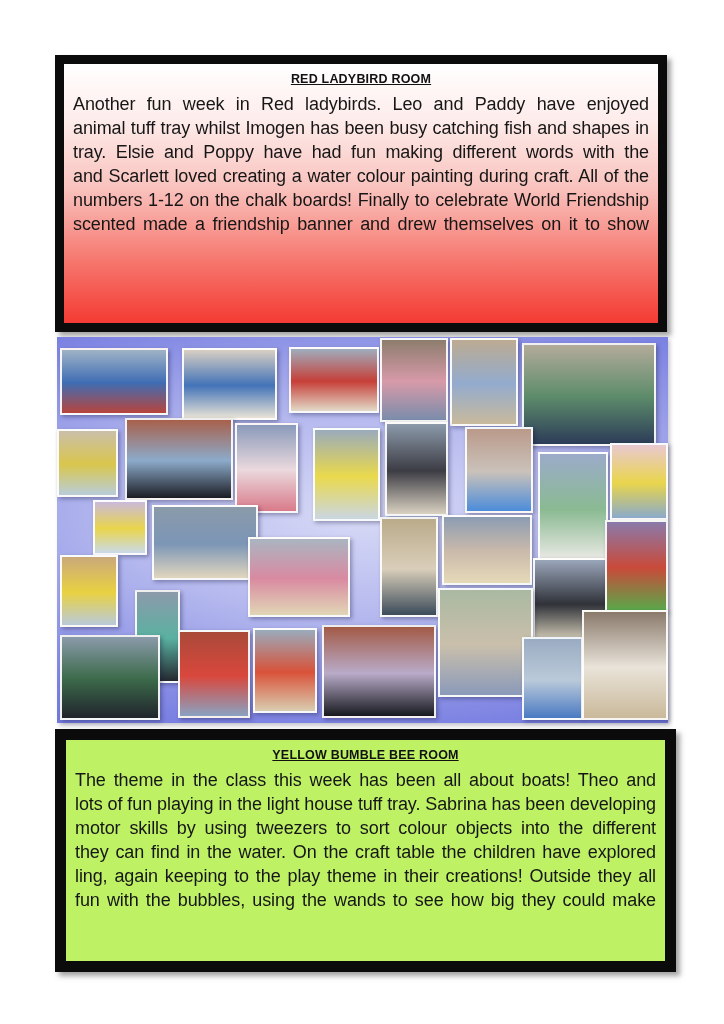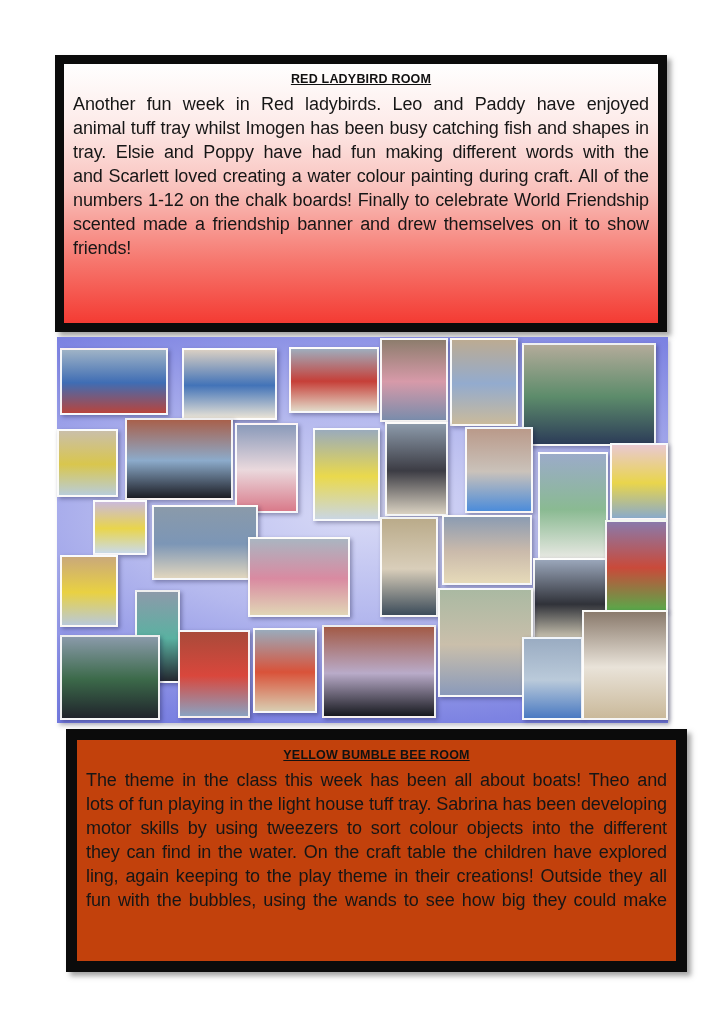--- a/index.html
+++ b/index.html
@@ -2,21 +2,21 @@
 <html><head>
 <meta charset="utf-8">
 <style>
   html,body{margin:0;padding:0;background:#ffffff;}
   body{width:724px;height:1024px;font-family:"Liberation Sans","DejaVu Sans",sans-serif;position:relative;overflow:hidden;}
   .page{position:absolute;left:0;top:0;width:724px;height:931px;background:#ffffff;}
 
   .frame-box{position:absolute;box-sizing:border-box;border:9px solid #0b0b0b;box-shadow:4px 4px 5px rgba(90,90,90,0.55);}
   #red-box{left:55px;top:55px;width:612px;height:277px;
     background:linear-gradient(180deg,#ffffff 0%,#fdecea 22%,#f9c2bd 48%,#f6776e 76%,#f43b33 100%);}
-  #yellow-box{left:66px;top:729px;width:621px;height:243px;border-width:11px;background:#c2410c;}
+  #yellow-box{left:55px;top:729px;width:621px;height:243px;border-width:11px;background:#bef264;}
 
   .box-title{text-align:center;font-weight:bold;font-size:12.5px;line-height:20px;color:#111;padding-top:5px;margin-bottom:3px;letter-spacing:0.2px;}
   .box-title span{text-decoration:underline;}
 
   .textblock{padding:0 9px;color:#161616;font-size:18px;line-height:24px;letter-spacing:-0.1px;}
   .textblock .line{text-align:justify;text-align-last:justify;max-height:24px;overflow:hidden;}
   .textblock .line.last{text-align-last:left;}
   .textblock.justify-all .line.last{text-align-last:justify;}
 
   #collage{position:absolute;left:57px;top:337px;width:611px;height:386px;
@@ -34,21 +34,20 @@
     <div class="box-title">
       <span>RED LADYBIRD ROOM</span>
     </div>
     <div class="textblock">
         <div class="line">Another fun week in Red ladybirds. Leo and Paddy have enjoyed exploring the safari</div>
         <div class="line">animal tuff tray whilst Imogen has been busy catching fish and shapes in the water</div>
         <div class="line">tray. Elsie and Poppy have had fun making different words with the alphabet cubes</div>
         <div class="line">and Scarlett loved creating a water colour painting during craft.  All of the children</div>
         <div class="line">numbers 1-12 on the chalk boards! Finally to celebrate World Friendship Day the</div>
         <div class="line">scented made a friendship banner and drew themselves on it to show they are all</div>
-        <div class="line last">friends!</div>
       </div>
   </div>
 
   <div id="collage">
       <div class="photo" style="left: 3px; top: 11px; width: 108px; height: 67px; background: linear-gradient(rgb(159, 179, 198) 0%, rgb(63, 109, 180) 52%, rgb(184, 68, 60) 100%); z-index: 1;"></div>
       <div class="photo" style="left: 125px; top: 11px; width: 95px; height: 72px; background: linear-gradient(rgb(217, 207, 195) 0%, rgb(66, 115, 184) 52%, rgb(233, 227, 214) 100%); z-index: 2;"></div>
       <div class="photo" style="left: 232px; top: 10px; width: 90px; height: 66px; background: linear-gradient(rgb(159, 173, 189) 0%, rgb(198, 63, 56) 52%, rgb(226, 218, 201) 100%); z-index: 3;"></div>
       <div class="photo" style="left: 323px; top: 1px; width: 68px; height: 84px; background: linear-gradient(rgb(141, 125, 109) 0%, rgb(215, 154, 169) 52%, rgb(122, 140, 171) 100%); z-index: 4;"></div>
       <div class="photo" style="left: 393px; top: 1px; width: 68px; height: 88px; background: linear-gradient(rgb(188, 171, 146) 0%, rgb(147, 171, 206) 52%, rgb(201, 186, 156) 100%); z-index: 5;"></div>
       <div class="photo" style="left: 465px; top: 6px; width: 134px; height: 103px; background: linear-gradient(rgb(179, 171, 154) 0%, rgb(93, 140, 107) 52%, rgb(44, 60, 88) 100%); z-index: 6;"></div>

